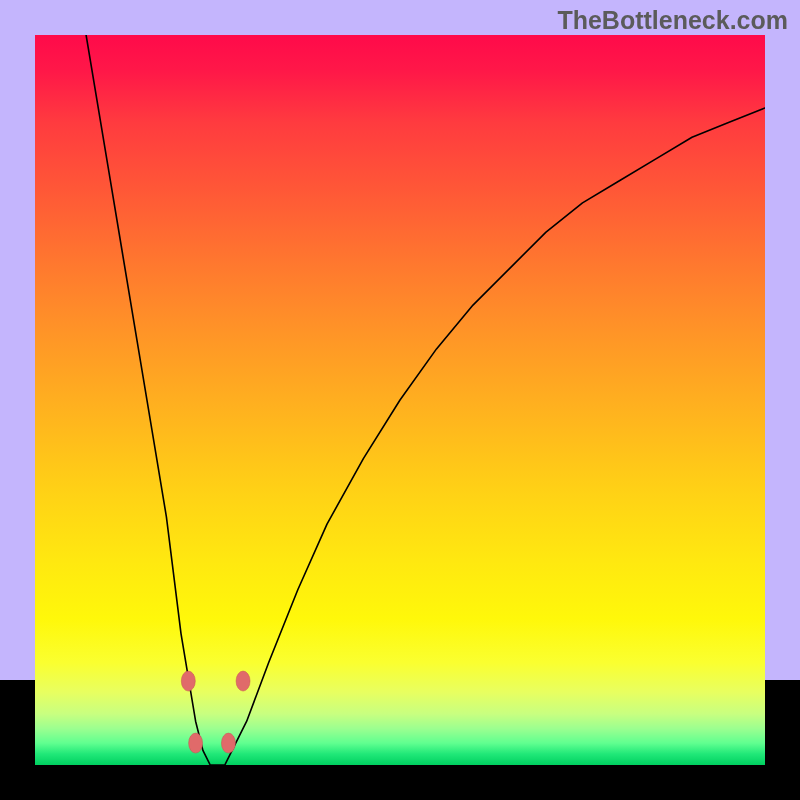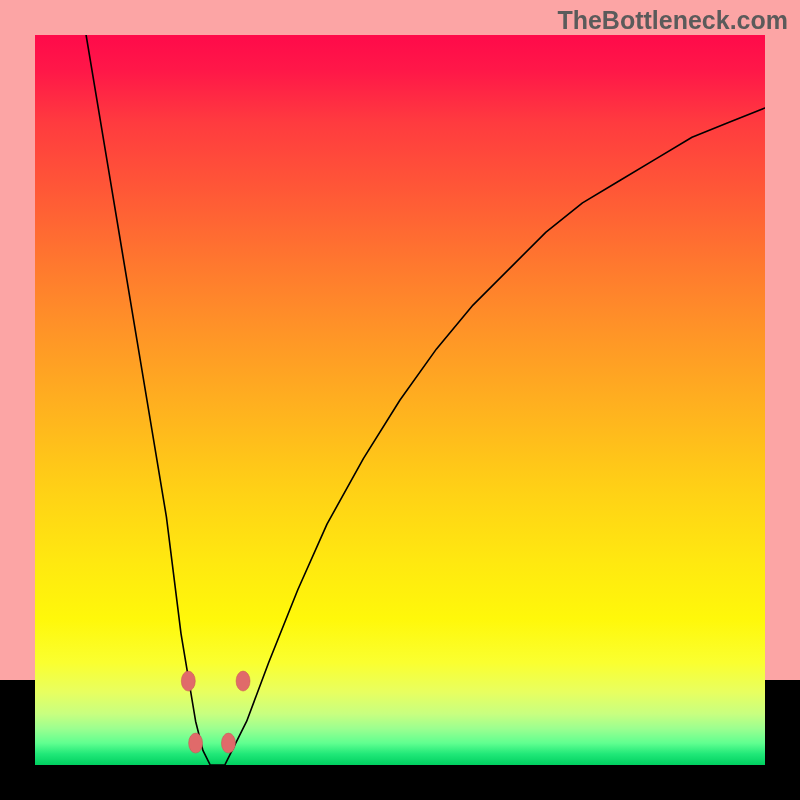--- a/index.html
+++ b/index.html
@@ -9,21 +9,21 @@
     height: 800px;
     background: #000000;
     overflow: hidden;
   }
   .frame {
     position: absolute;
     left: 0;
     top: 0;
     width: 800px;
     height: 680px;
-    background: #fca5a5;
+    background: #c4b5fd;
   }
   .plot-area {
     position: absolute;
     left: 35px;
     top: 35px;
     width: 730px;
     height: 730px;
     overflow: hidden;
   }
   .gradient-bg {

